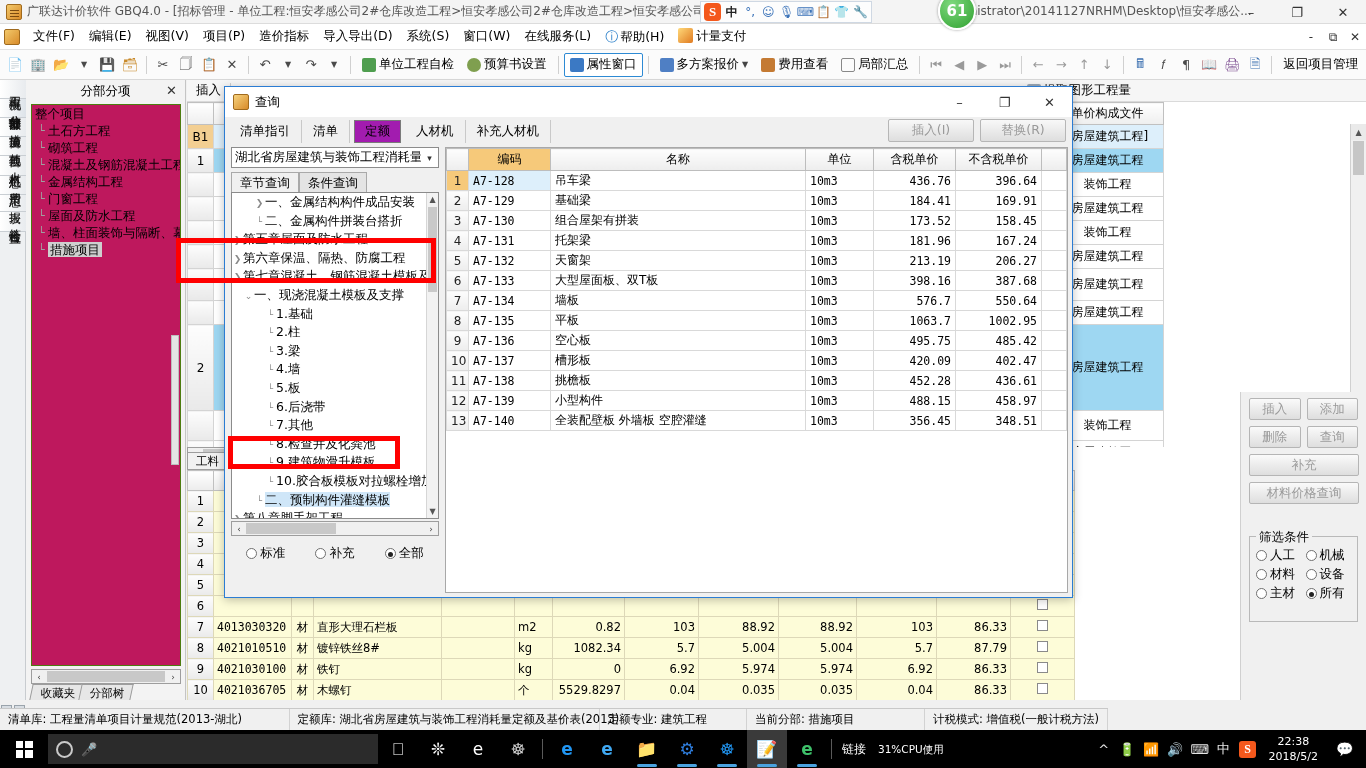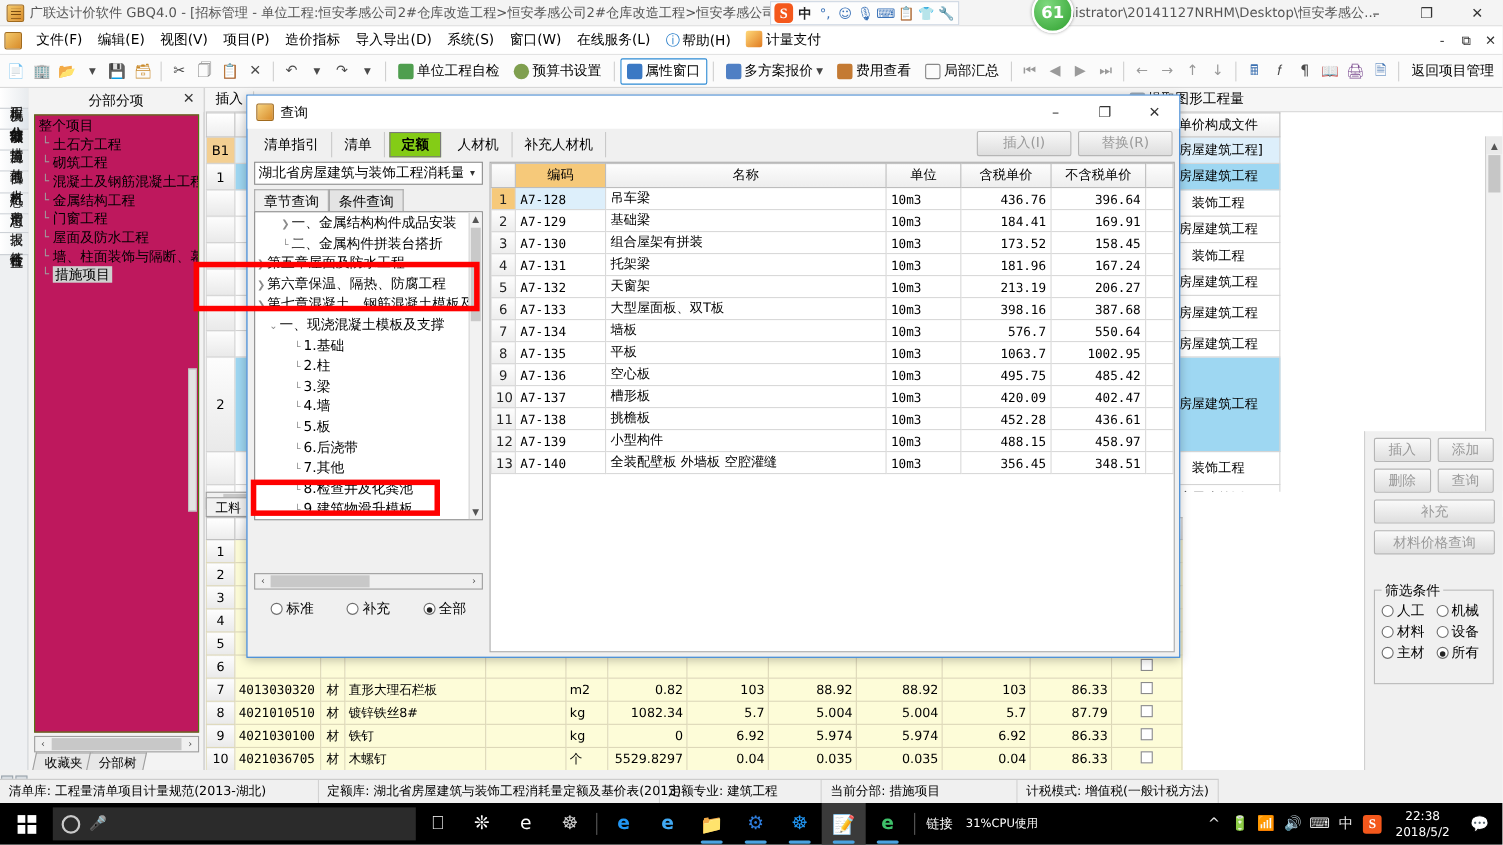--- a/index.html
+++ b/index.html
@@ -212,38 +212,38 @@
     z-index: 40;
   }
   .dlg-title { height: 30px; background: #ffffff; display:flex; align-items:center; position:relative;}
   .dlg-ic { width:16px;height:16px;margin:0 6px 0 8px; background:linear-gradient(135deg,#f6d37e,#d88b2a);
             border:1px solid #a06a1d; border-radius:2px;}
   .dlg-title-text{font-size:12.5px;color:#000;}
   .dlg-wbtns{position:absolute;right:0;top:0;height:30px;display:flex;}
   .dlg-wbtn{width:45px;height:30px;display:flex;align-items:center;justify-content:center;color:#333;font-size:13px;}
   .dlg-tabs{height:28px;display:flex;align-items:center;padding-left:4px;gap:0; position:relative;}
   .dtab{padding:3px 11px;font-size:12.5px;color:#000;border-right:1px solid #c9c9c9;}
-  .dtab.active{border:1px solid #7a7a7a;background:#84cc16;padding:2px 10px;margin:0 4px;font-weight:bold;}
+  .dtab.active{border:1px solid #7a7a7a;background:#a21caf;padding:2px 10px;margin:0 4px;}
   .dlg-actions{position:absolute;right:6px;top:2px;display:flex;gap:6px;}
   .dact{width:86px;height:23px;background:linear-gradient(180deg,#f8f8f8,#dedede);
         border:1px solid #b6b6b6;border-radius:2px;color:#9a9a9a;
         display:flex;align-items:center;justify-content:center;font-size:12.5px;}
   .dlg-body{position:absolute;left:0;top:58px;right:0;bottom:0;}
   .combo {
     position:absolute; left:6px; top:2px; width:208px; height:21px;
     background:#fff; border:1px solid #8b8b8b; display:flex; align-items:center;
     font-size:12.5px; padding-left:3px; overflow:hidden; white-space:nowrap;
   }
   .combo .cv{flex:1;overflow:hidden;}
   .combo .cb{width:17px;text-align:center;font-size:9px;color:#333;}
   .tree-tabs{position:absolute;left:6px;top:27px;display:flex;font-size:12.5px;}
   .ttab{padding:2px 8px;border:1px solid #a9a9a9;border-bottom:none;background:#e4e4e4;}
   .ttab.active{background:#f0f0f0;border-bottom:1px solid #f0f0f0;position:relative;top:0;}
   .dtree{
-    position:absolute;left:6px;top:47px;width:208px;height:281px;
+    position:absolute;left:6px;top:47px;width:208px;height:327px;
     background:#fff;border:1px solid #8b8b8b;overflow:hidden;
   }
   .dtree-inner{position:absolute;left:0;top:0;right:12px;bottom:0;overflow:hidden;}
   .dt-row{font-size:12.5px;color:#000;white-space:nowrap;line-height:18.6px;height:18.6px;position:relative;}
   .dt-row .tgl{display:inline-block;width:11px;text-align:center;color:#8a8a8a;font-size:9px;}
   .dt-row.sel .lbl{background:#cfe6f8;}
   .dt-vs{position:absolute;right:0;top:0;width:12px;bottom:0;background:#f2f2f2;border-left:1px solid #d6d6d6;}
   .dt-vs .ar{height:13px;display:flex;align-items:center;justify-content:center;font-size:8px;color:#555;}
   .dt-vs .th{margin:1px;height:85px;background:#c9c9c9;}
   .dt-hs{position:absolute;left:6px;top:376px;width:208px;height:15px;background:#f0f0f0;border:1px solid #9d9d9d;display:flex;align-items:center;}

